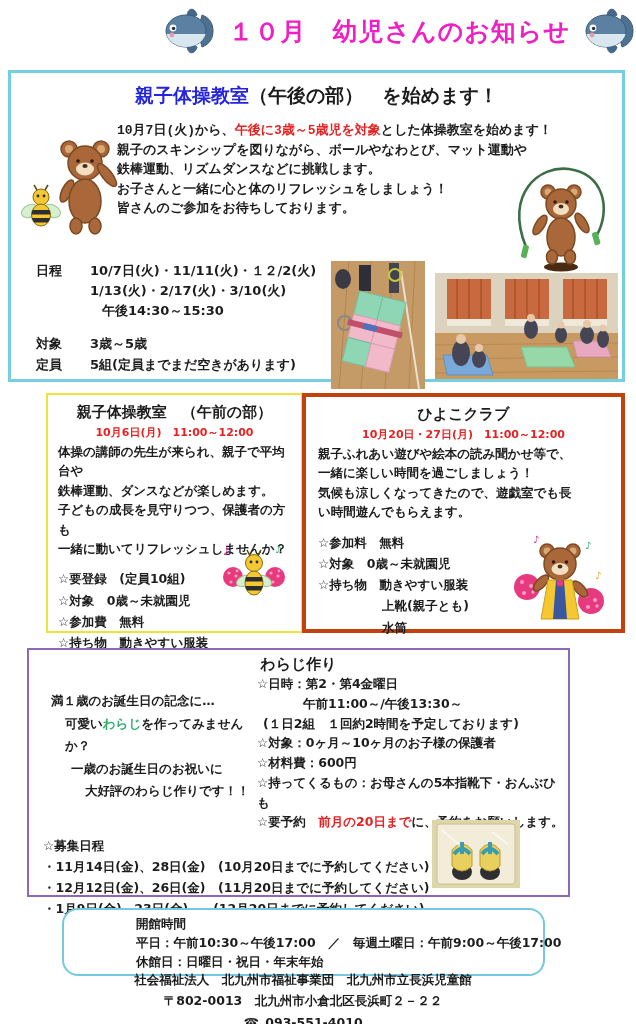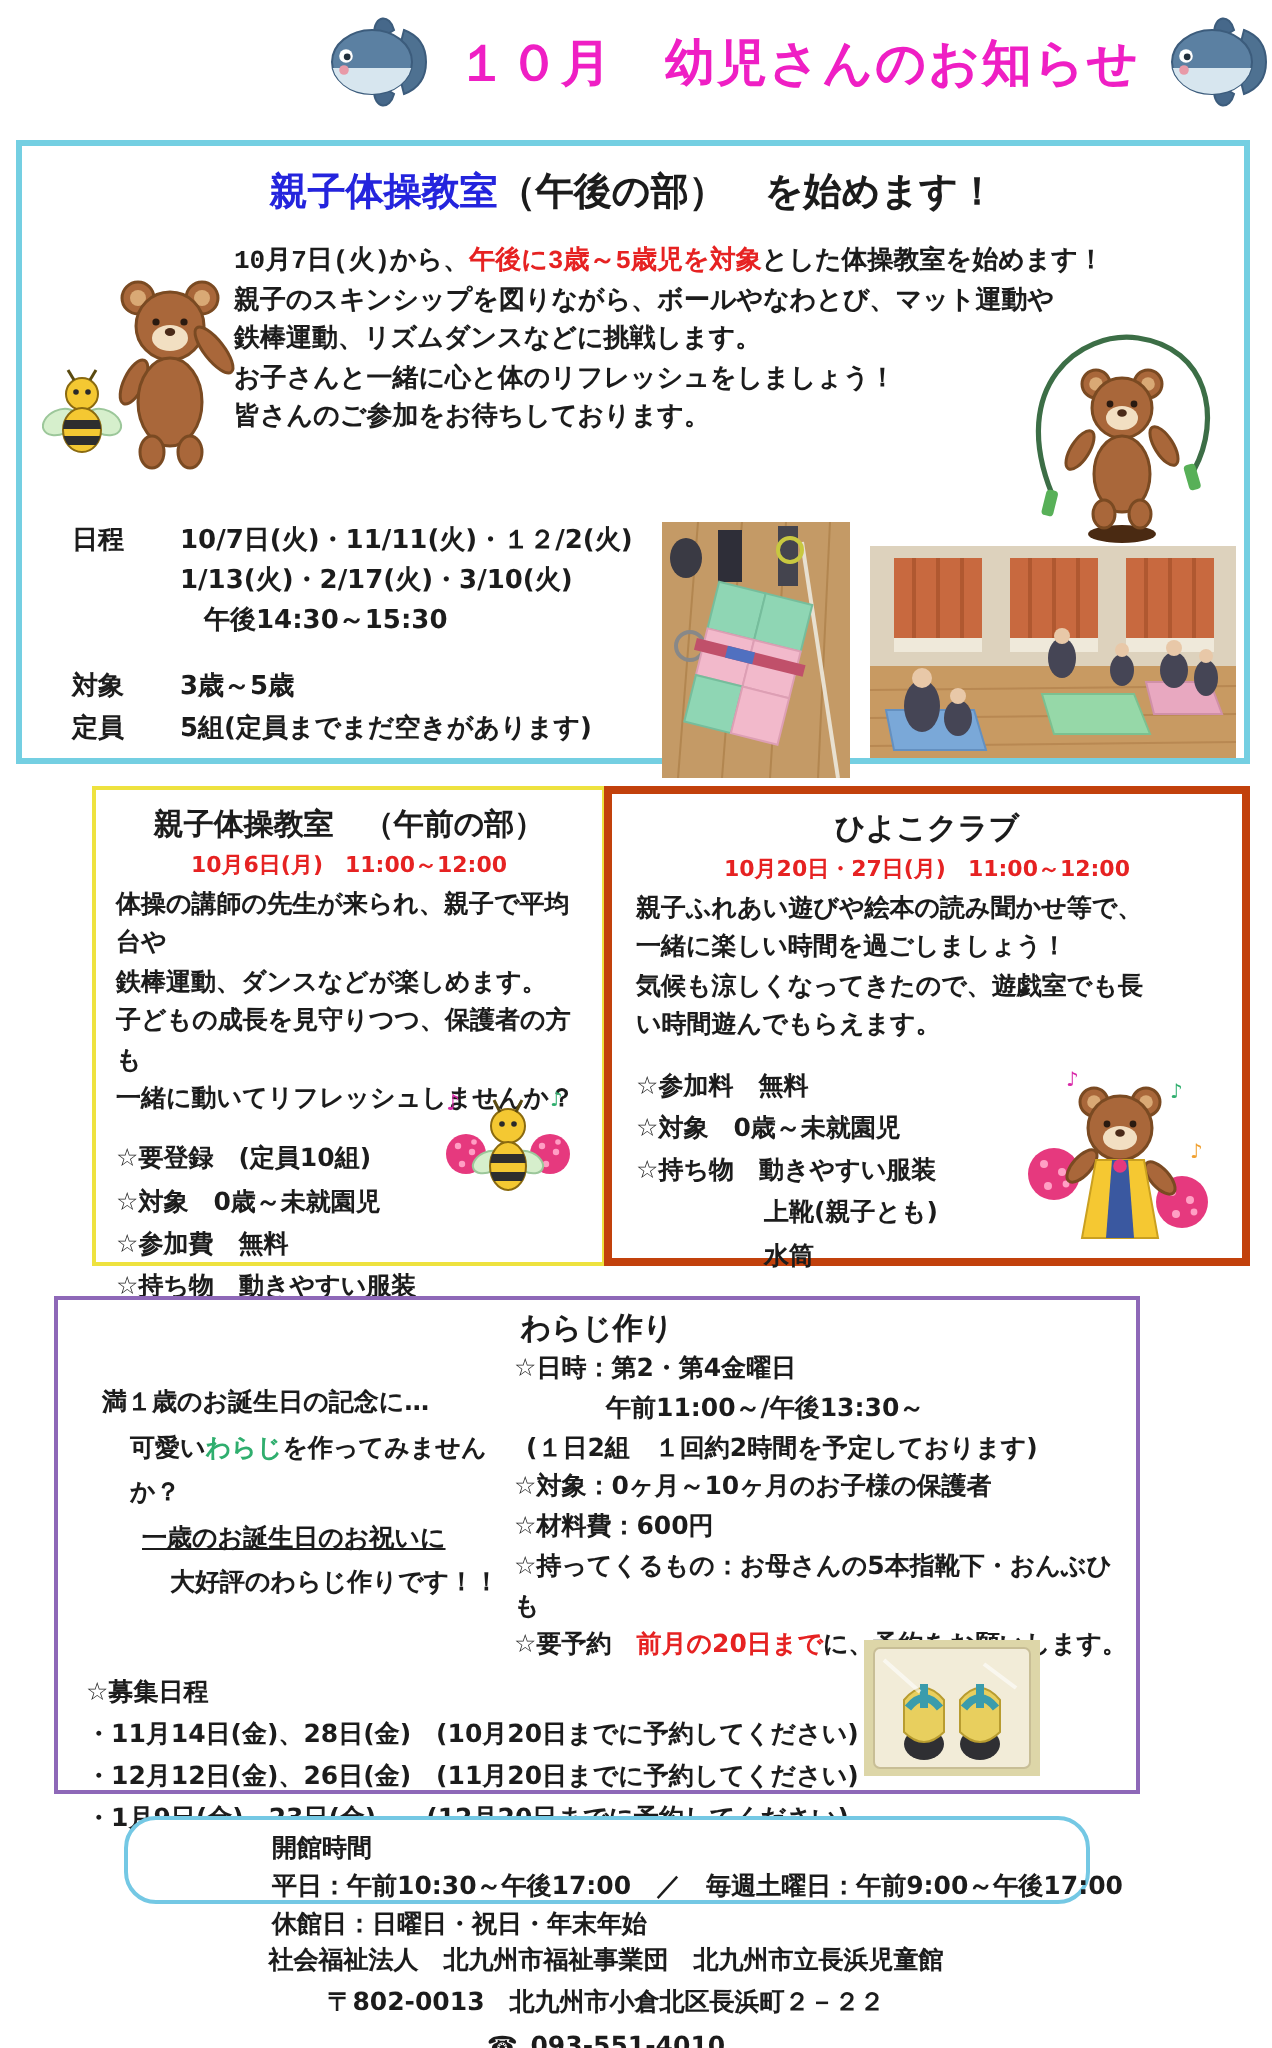--- a/index.html
+++ b/index.html
@@ -40,30 +40,30 @@
   .ind { padding-left:64px; }
   .bee-cheer  { position:absolute; right:14px; top:148px; }
   .bear-cheer { position:absolute; right:10px; bottom:6px; }
 
   
   .box-wj { left:27px; top:648px; width:543px; height:249px; border:2px solid #8e68b8; padding-top:5px; font-size:12.5px; }
   .wj-title { text-align:center; font-size:15px; }
   .wj-cols { display:flex; }
   .wj-left { width:228px; flex:none; padding:16px 0 0 22px; line-height:1.8; }
   .wj-i2 { padding-left:14px; }
-  .wj-i3 { padding-left:20px;text-decoration:underline; }
+  .wj-i3 { padding-left:20px; }
   .wj-i4 { padding-left:34px; }
   .wj-right { flex:1; line-height:1.58; }
   .wr-ind1 { padding-left:46px; }
   .wr-ind2 { padding-left:6px; }
   .wj-recruit { margin:3px 0 0 14px; line-height:1.68; }
   .wj-photo { position:absolute; right:48px; bottom:7px; }
 
   
-  .box-hours { left:62px; top:908px; width:483px; height:44px; border:2px solid #74c8e4; border-radius:16px; padding:5px 0 0 72px; font-size:12.5px; line-height:1.5; white-space:nowrap; }
+  .box-hours { left:62px; top:908px; width:483px; height:68px; border:2px solid #74c8e4; border-radius:16px; padding:5px 0 0 72px; font-size:12.5px; line-height:1.5; white-space:nowrap; }
 
   
   .footer { position:absolute; top:969px; left:0; width:606px; text-align:center; font-size:12.5px; line-height:1.7; }
 </style>
 </head>
 <body>
 
 <div class="page">
 
   <div class="hdr">

